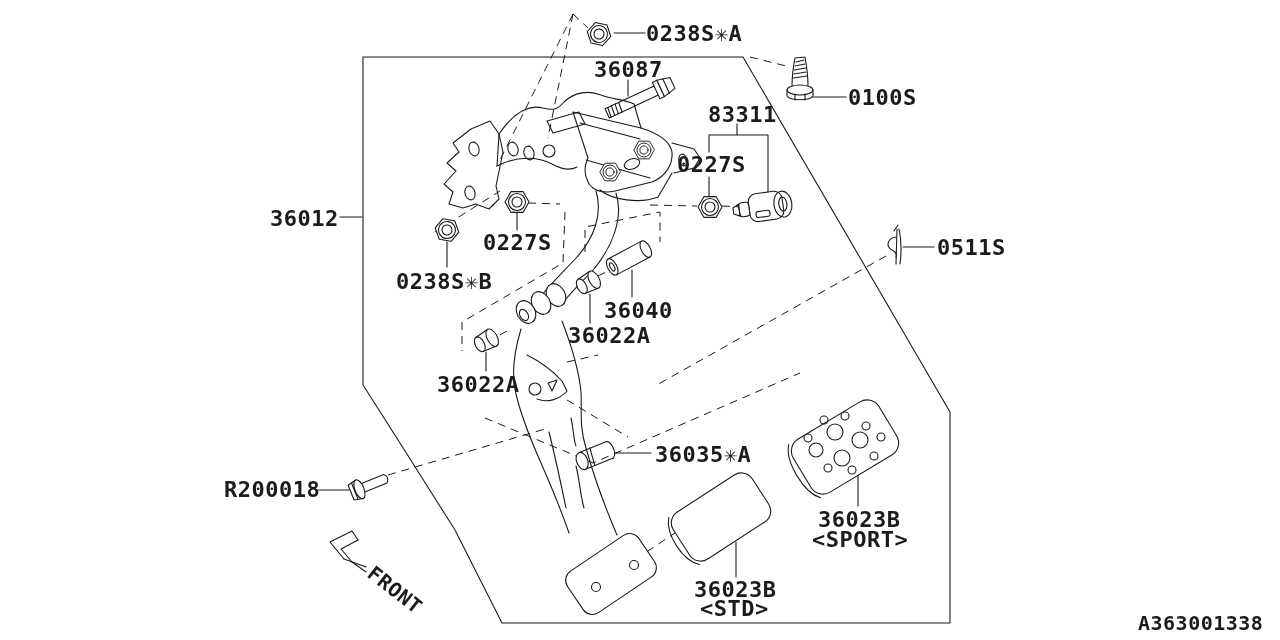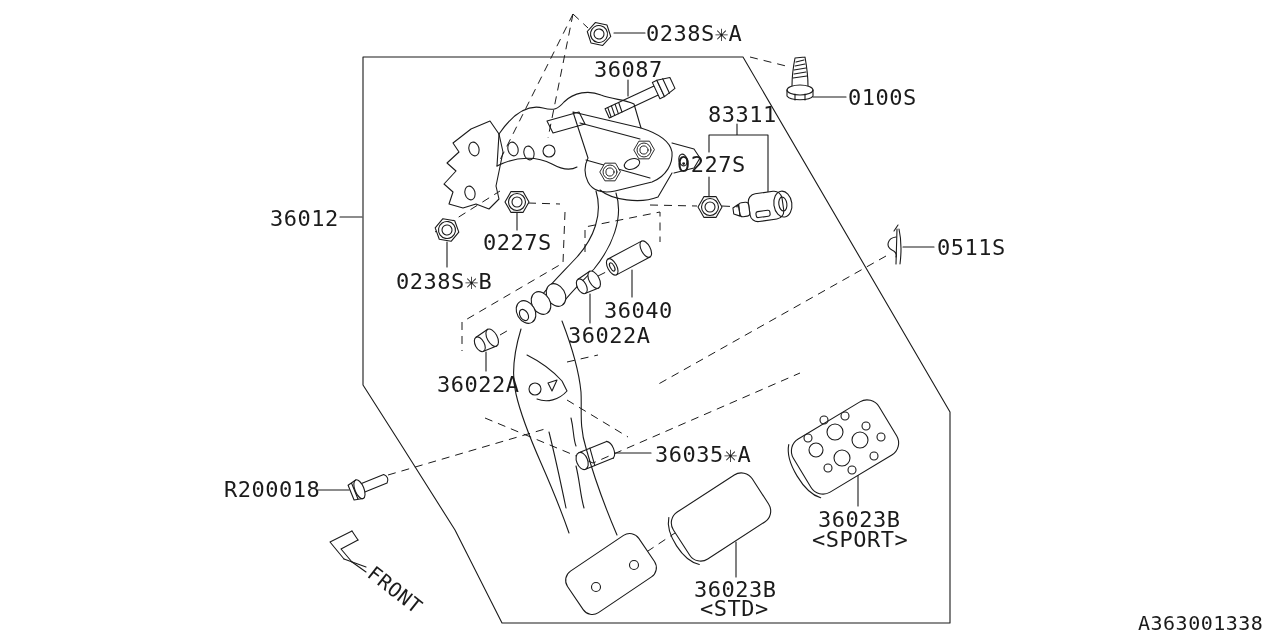--- a/index.html
+++ b/index.html
@@ -1,18 +1,19 @@
 <!DOCTYPE html>
 <html><head>
 <meta charset="utf-8">
 <style>
   html,body{margin:0;padding:0;background:#ffffff;}
   .canvas{
     position:relative;width:1280px;height:640px;background:#ffffff;overflow:hidden;
     font-family:"DejaVu Sans Mono", monospace;
+    font-weight:bold;
   }
   svg{display:block;}
   svg text{
     font-family:"DejaVu Sans Mono", monospace;
     font-size:22px;
     fill:#1b1b1b;
     letter-spacing:0.5px;
     white-space:pre;
   }
   svg text.small{font-size:20px;}

